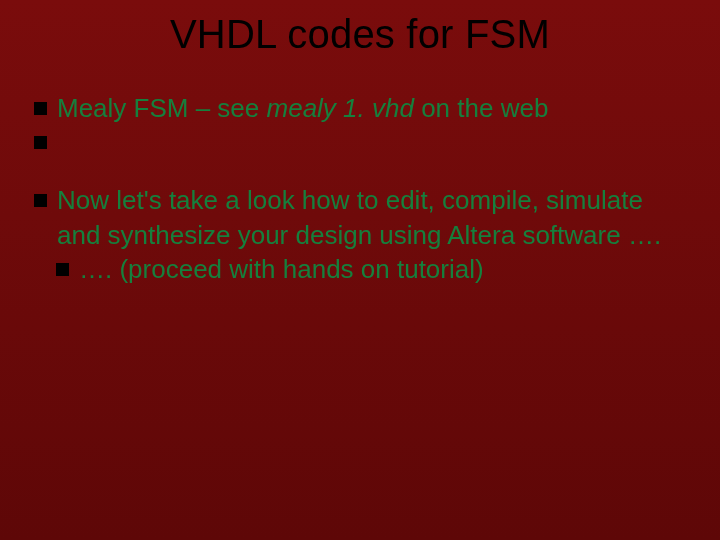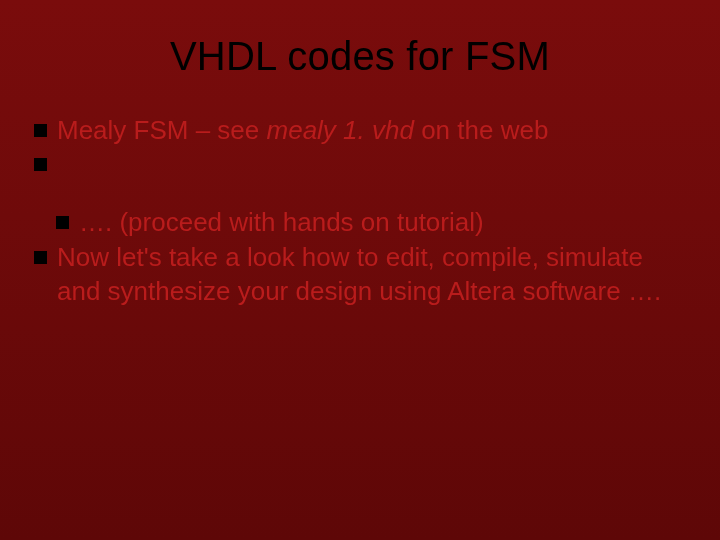--- a/index.html
+++ b/index.html
@@ -6,21 +6,21 @@
   html, body { width: 720px; height: 540px; overflow: hidden; }
   body {
     background: linear-gradient(to bottom, #7a0c0c 0%, #6f0a0a 40%, #5e0707 100%);
     font-family: Tahoma, Arial, sans-serif;
     color: #000;
   }
   .slide {
     width: 720px;
     height: 392px;
     position: relative;
-    padding: 34px 34px 34px 34px;
+    padding: 12px 34px 34px 34px;
   }
   .title {
     font-size: 40px;
     font-weight: 400;
     color: #000;
     text-align: center;
     margin-bottom: 34px;
     letter-spacing: 0.2px;
   }
   .group {
@@ -38,21 +38,21 @@
   .sq {
     flex: 0 0 auto;
     width: 13px;
     height: 13px;
     background: #000;
     margin-right: 10px;
     margin-top: 11px;
   }
   .txt {
     font-size: 26px;
-    color: #b91c1c;
+    color: #15803d;
   }
   .txt em { font-style: italic; }
 </style>
 </head>
 <body>
 
 <div class="slide">
   <h1 class="title">VHDL codes for FSM</h1>
 
   <div class="group">
@@ -61,22 +61,22 @@
       <span class="txt">
         <span>Mealy FSM – see </span><em>mealy 1. vhd</em><span>  on the web</span>
       </span>
     </div>
     <div class="bullet-row">
       <span class="sq"></span>
     </div>
   </div>
 
   <div class="group">
+    <div class="bullet-row">
+      <span class="sq"></span>
+      <span class="txt">Now let's take a look how to edit, compile, simulate and synthesize your design using Altera software ….</span>
+    </div>
     <div class="bullet-row indent">
       <span class="sq"></span>
       <span class="txt"> …. (proceed with hands on tutorial)</span>
-    </div>
-    <div class="bullet-row">
-      <span class="sq"></span>
-      <span class="txt">Now let's take a look how to edit, compile, simulate and synthesize your design using Altera software ….</span>
     </div>
   </div>
 </div>
 
 </body></html>

